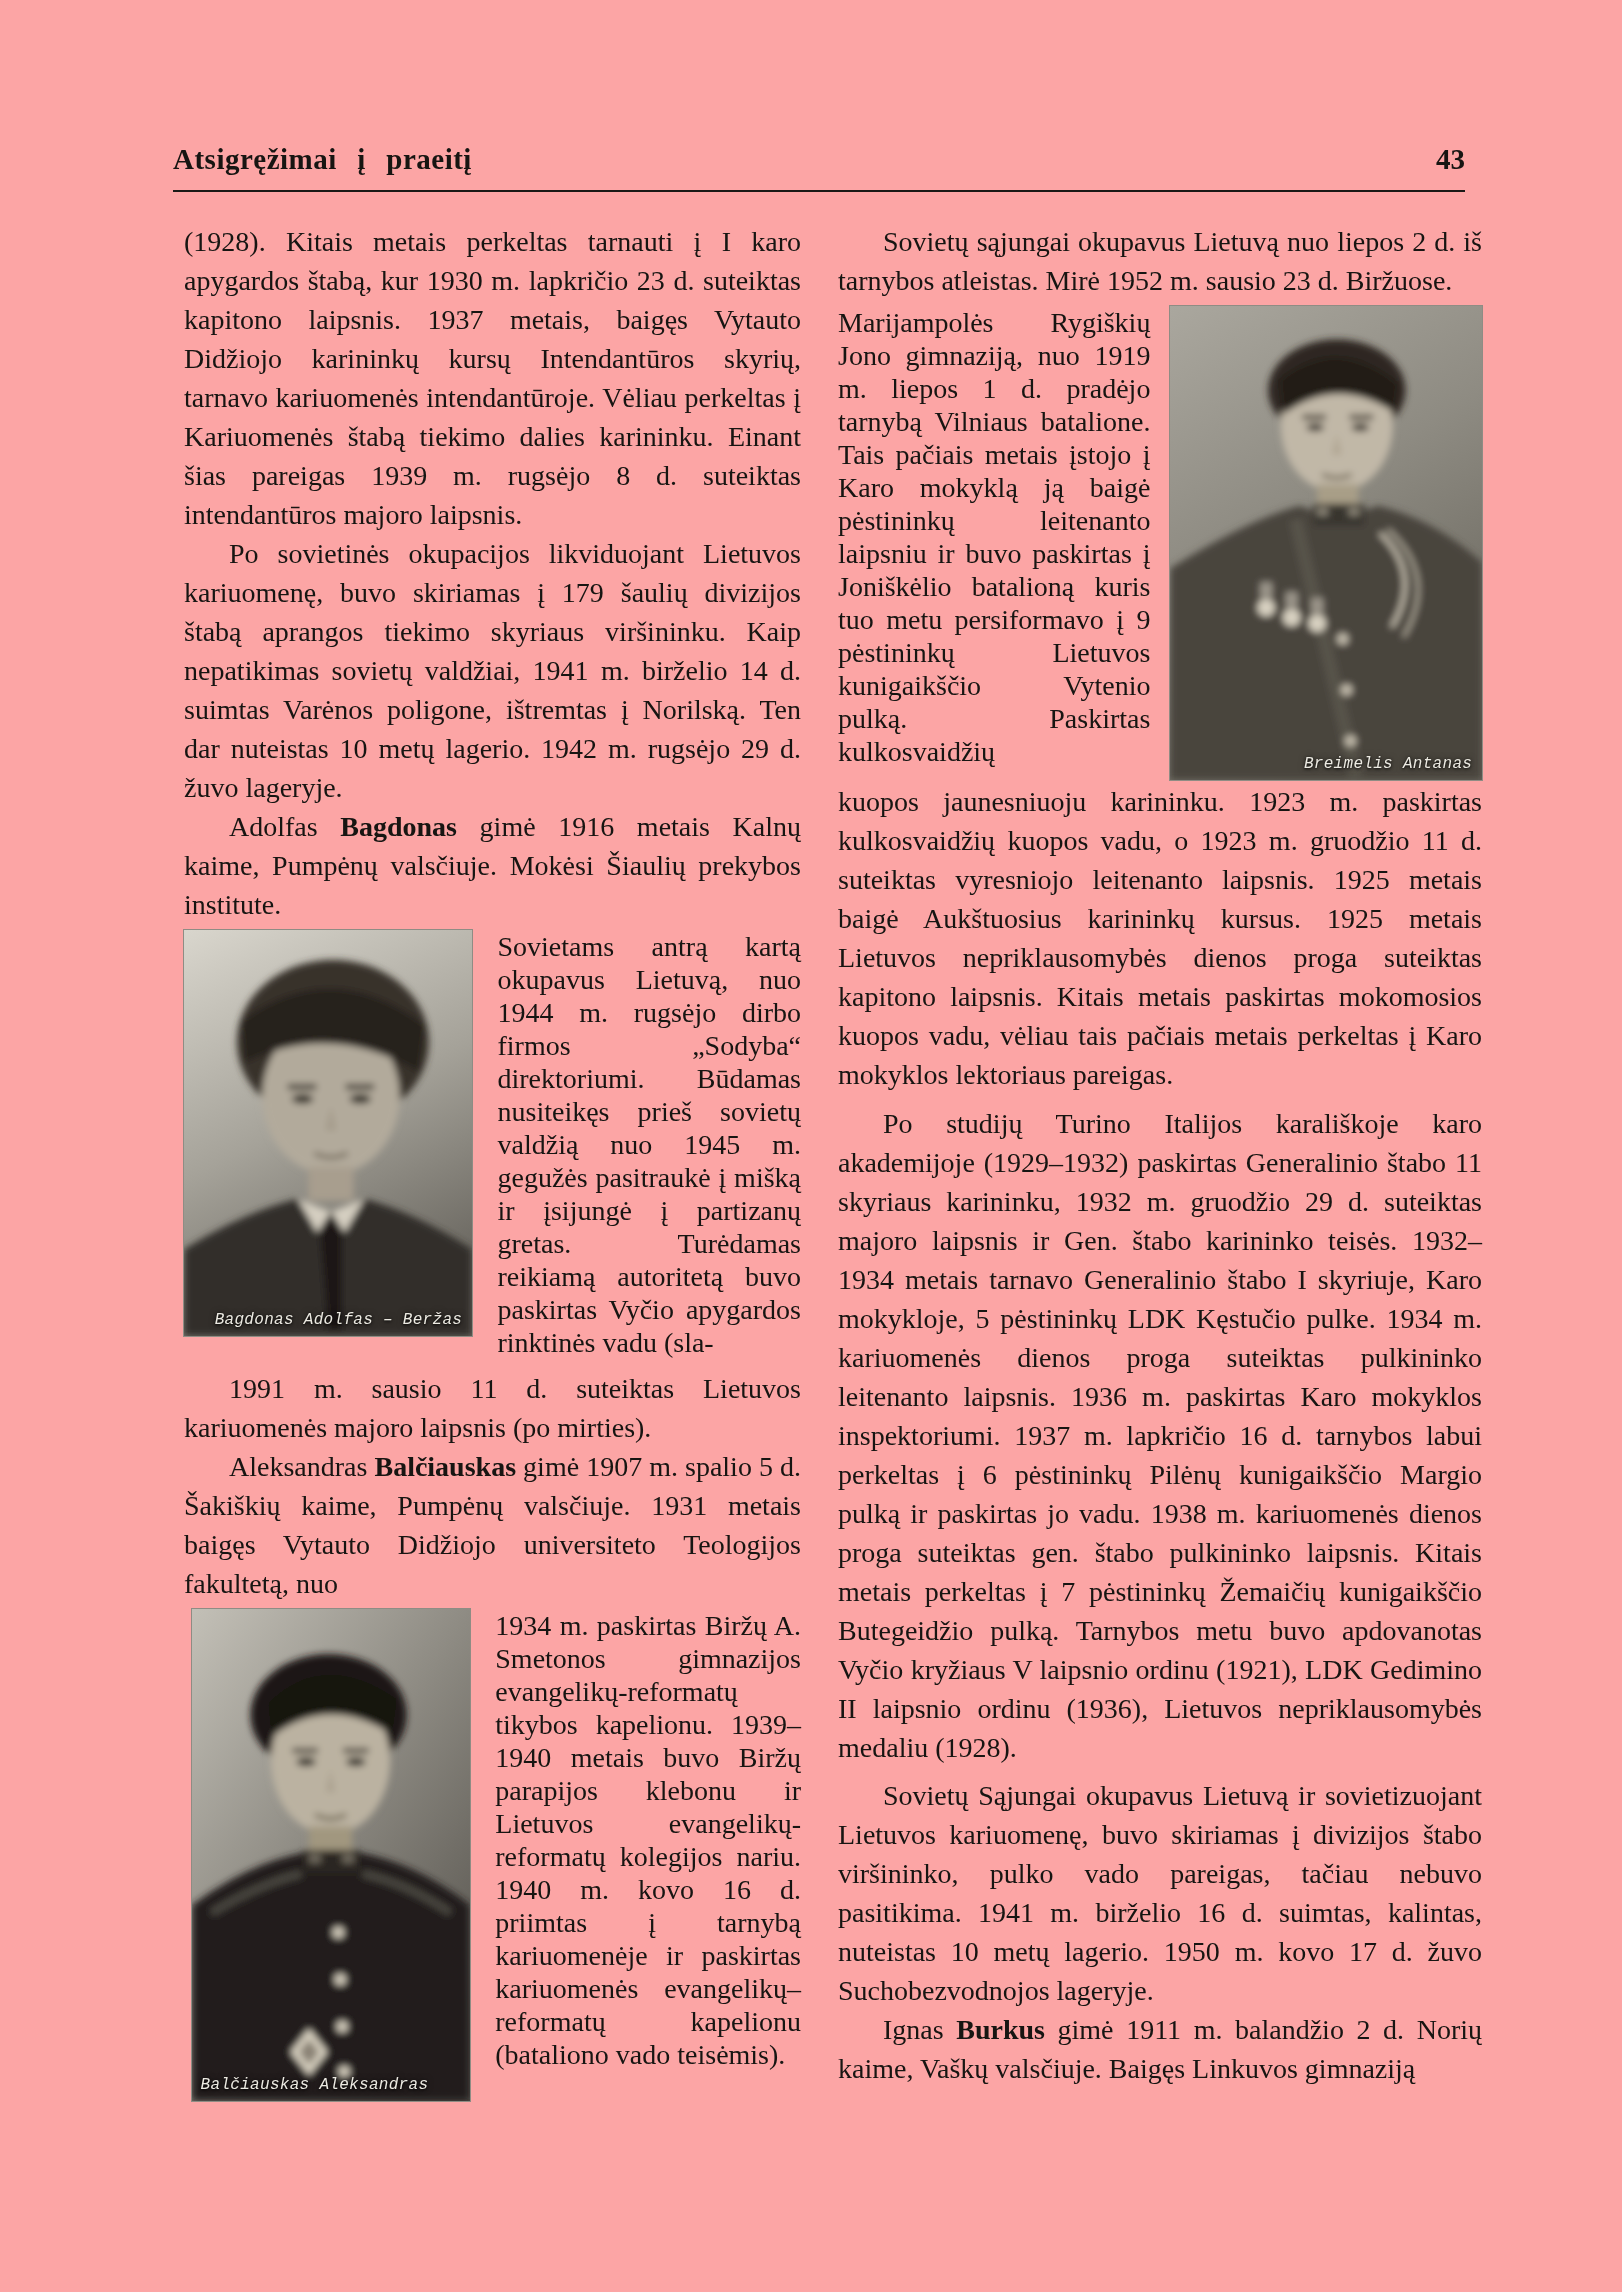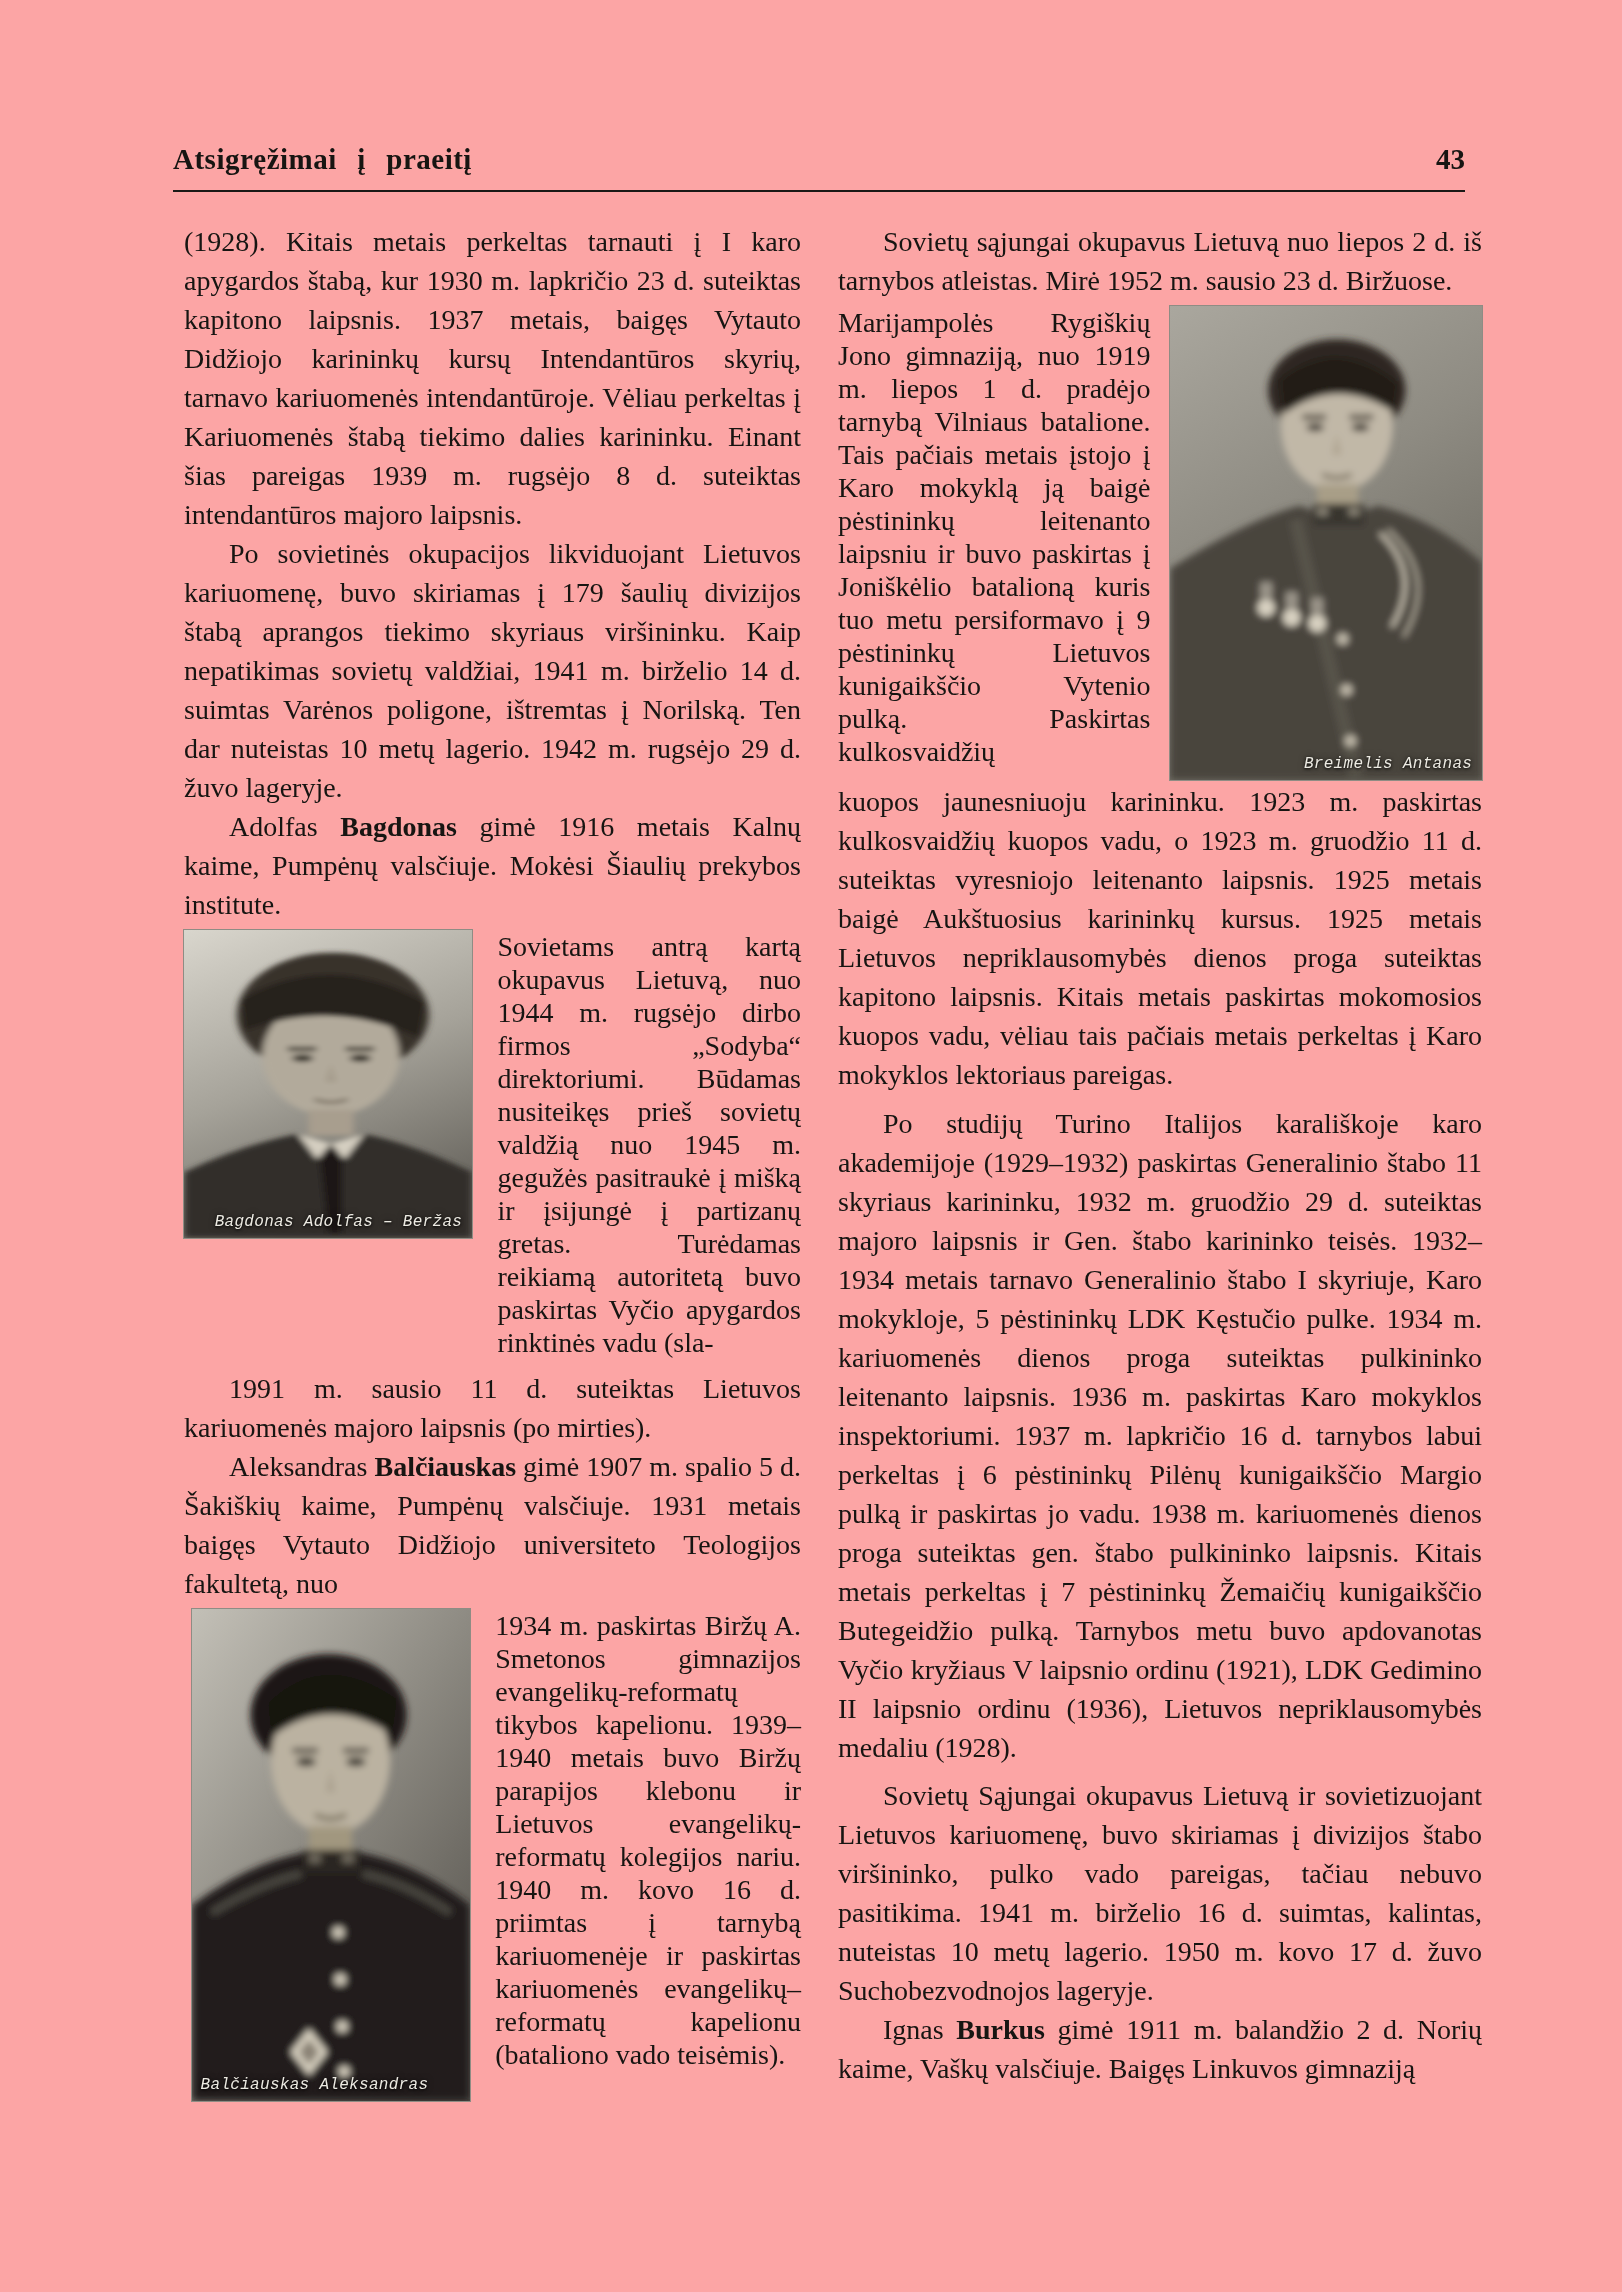--- a/index.html
+++ b/index.html
@@ -22,21 +22,21 @@
   .col-left { width:617px; flex:0 0 auto; }
   .col-right { flex:1; }
   p { margin:0; font-size:28px; line-height:39px; text-align:justify; overflow-wrap:break-word; }
   .indent { text-indent:45px; }
   .sp { margin-top:9.8px; }
   .photo-row { display:flex; align-items:flex-start; gap:25.5px; margin-top:5.9px; margin-bottom:2px; }
   .photo-row-right { gap:19.6px; }
   .wrap-text { flex:1; font-size:28px; line-height:33px; text-align:justify; overflow-wrap:break-word; }
   .photo { position:relative; flex:0 0 auto; outline:1px solid #8f8c84; background:#8b887f; }
   .photo svg { display:block; width:100%; height:100%; }
-  #photo1 { width:288px; height:308px; }
+  #photo1 { width:288px; height:406px; }
   #photo2 { width:278px; height:492px; margin-left:7.8px; }
   #photo3 { width:312px; height:474px; }
   .caption {
     position:absolute; bottom:6.9px; font-size:16px; font-style:italic;
     color:#eceae2; text-shadow:0 1px 2.9px rgba(0,0,0,.9), 0 0 5.9px rgba(0,0,0,.5);
     white-space:nowrap; letter-spacing:0.3px;
     font-family:Liberation Mono, monospace;
   }
   .cap-right { right:9.8px; } .cap-left { left:8.8px; }
 </style>

